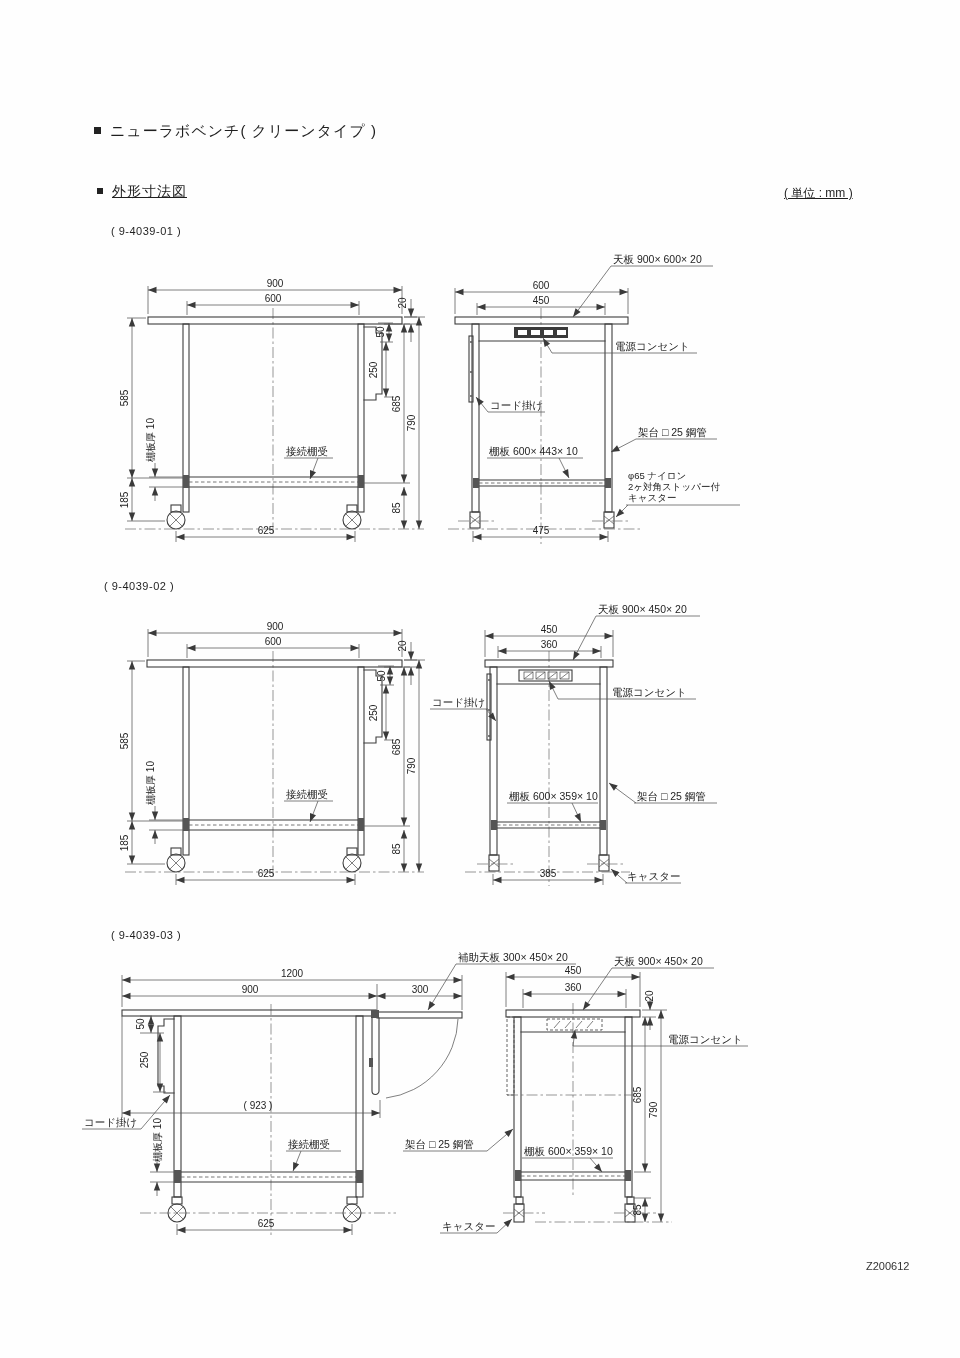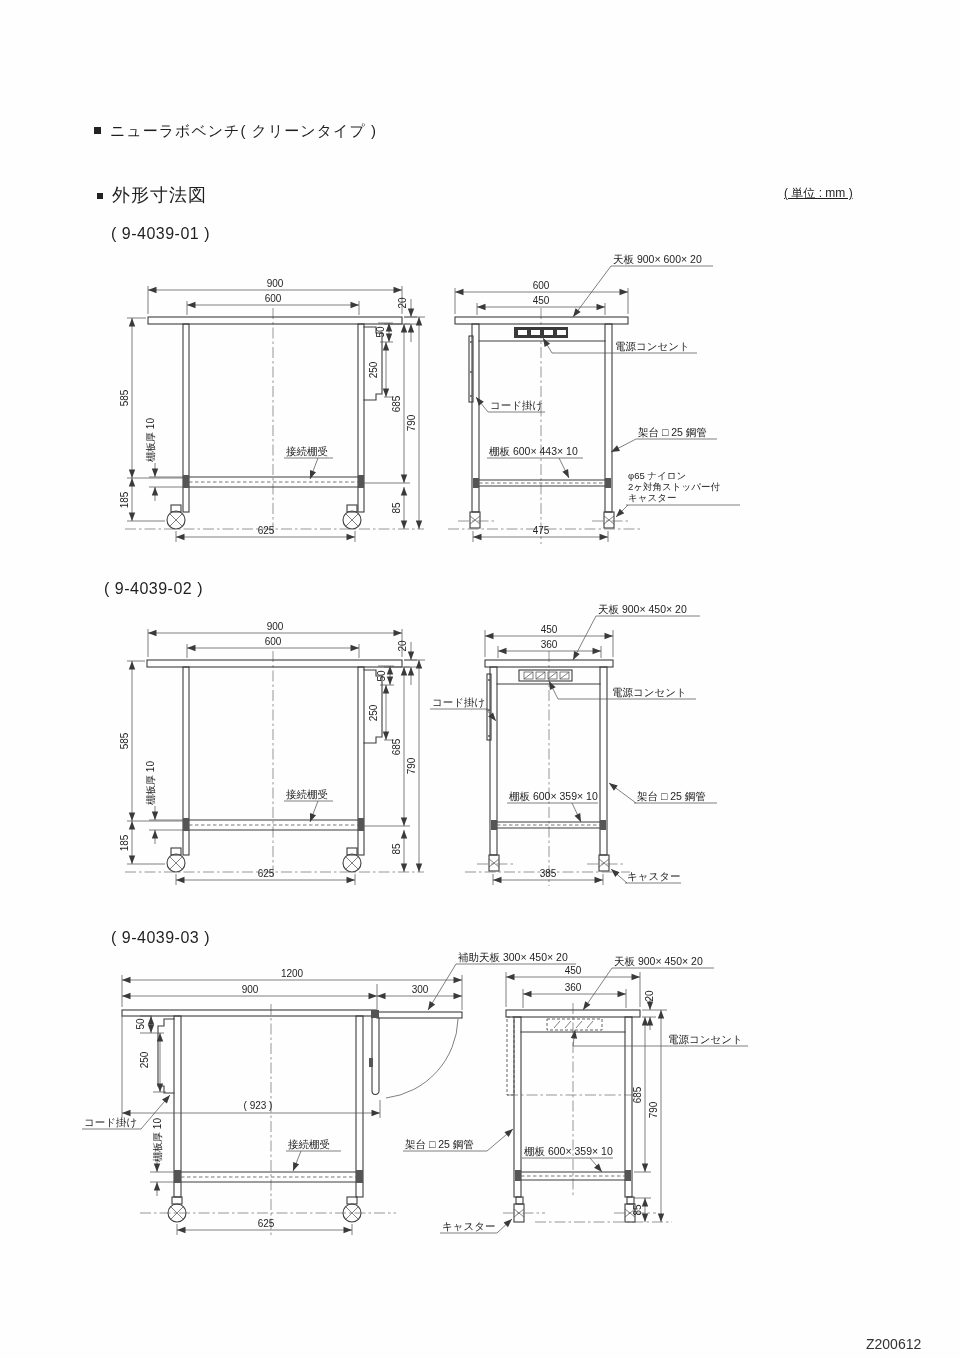--- a/index.html
+++ b/index.html
@@ -1,26 +1,26 @@
 <!DOCTYPE html>
 <html><head>
 <meta charset="utf-8">
 <style>
   html,body{margin:0;padding:0;background:#ffffff;}
   .page{position:relative;width:960px;height:1358px;background:#fefefe;overflow:hidden;
         font-family:"Liberation Sans","DejaVu Sans",sans-serif;color:#1f1f1f;}
   .hd{position:absolute;white-space:nowrap;}
   .title-row{left:94px;top:122px;font-size:15px;letter-spacing:1px;}
-  .section-row{left:97px;top:183px;font-size:18px;letter-spacing:1px;}
+  .section-row{left:97px;top:183px;font-size:14px;letter-spacing:1px;text-decoration:underline;}
   .unit-note{left:784px;top:185px;font-size:12px;text-decoration:underline;}
-  .dwg-id{font-size:16px;letter-spacing:0.5px;}
+  .dwg-id{font-size:11px;letter-spacing:0.5px;}
   .id1{left:111px;top:225px;}
   .id2{left:104px;top:580px;text-align:center;}
   .id3{left:111px;top:929px;text-align:center;}
-  .doc-code{left:866px;top:1336px;font-size:14px;color:#333;}
+  .doc-code{left:866px;top:1260px;font-size:11px;color:#333;}
   .bullet{display:inline-block;width:7px;height:7px;background:#222;margin-right:9px;vertical-align:2px;}
   svg.dwg{position:absolute;left:0;top:0;}
   .ln{stroke:#3d3d3d;stroke-width:1.1;fill:none;stroke-linecap:square;}
   .tn{stroke:#565656;stroke-width:0.75;fill:none;}
   .cl{stroke:#6a6a6a;stroke-width:0.7;fill:none;stroke-dasharray:11 3 2.5 3;}
   .ds{stroke:#555;stroke-width:0.8;fill:none;stroke-dasharray:3.5 2.5;}
   .dsr{stroke:#555;stroke-width:0.9;fill:none;stroke-dasharray:3 2;}
   text.dm{font:10px "Liberation Sans","DejaVu Sans",sans-serif;fill:#242424;}
   text.lb{font:10.5px "Liberation Sans","DejaVu Sans",sans-serif;fill:#242424;}
   text.sm{font:9.5px "Liberation Sans","DejaVu Sans",sans-serif;fill:#242424;}

